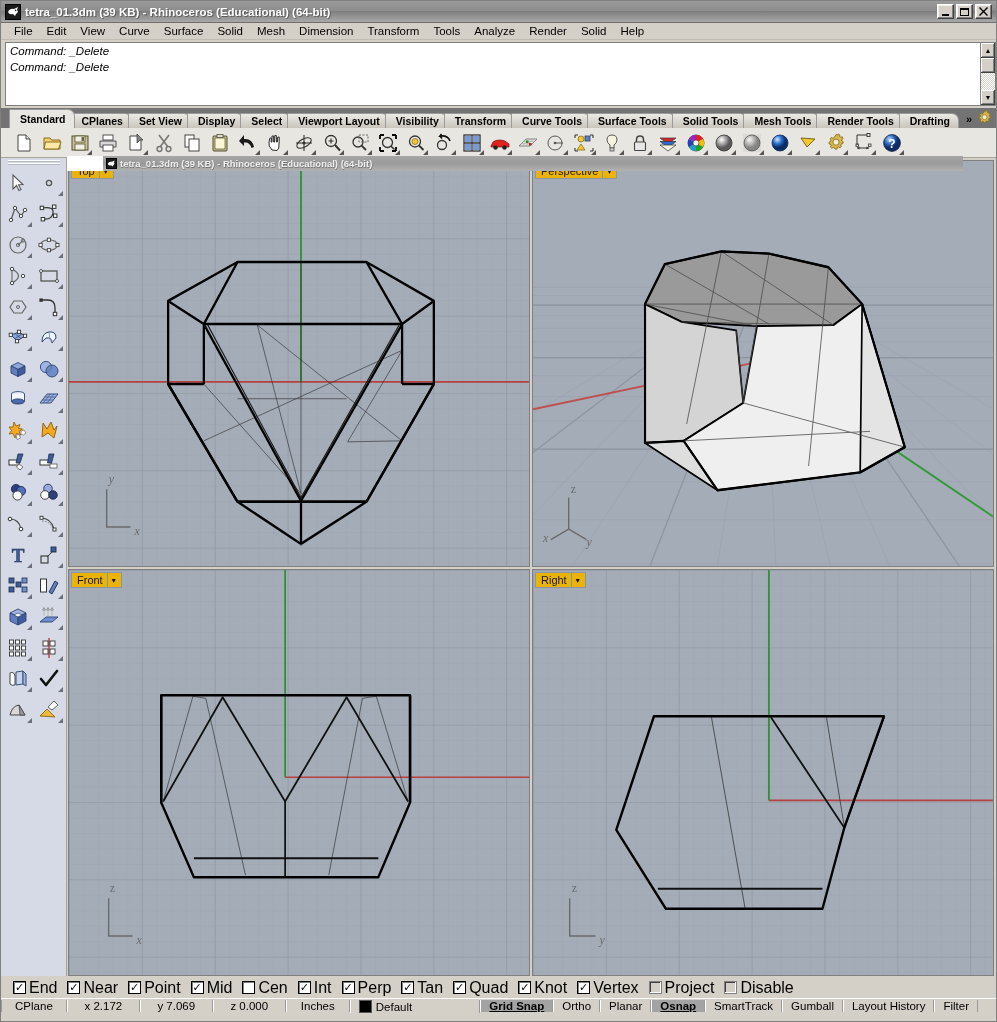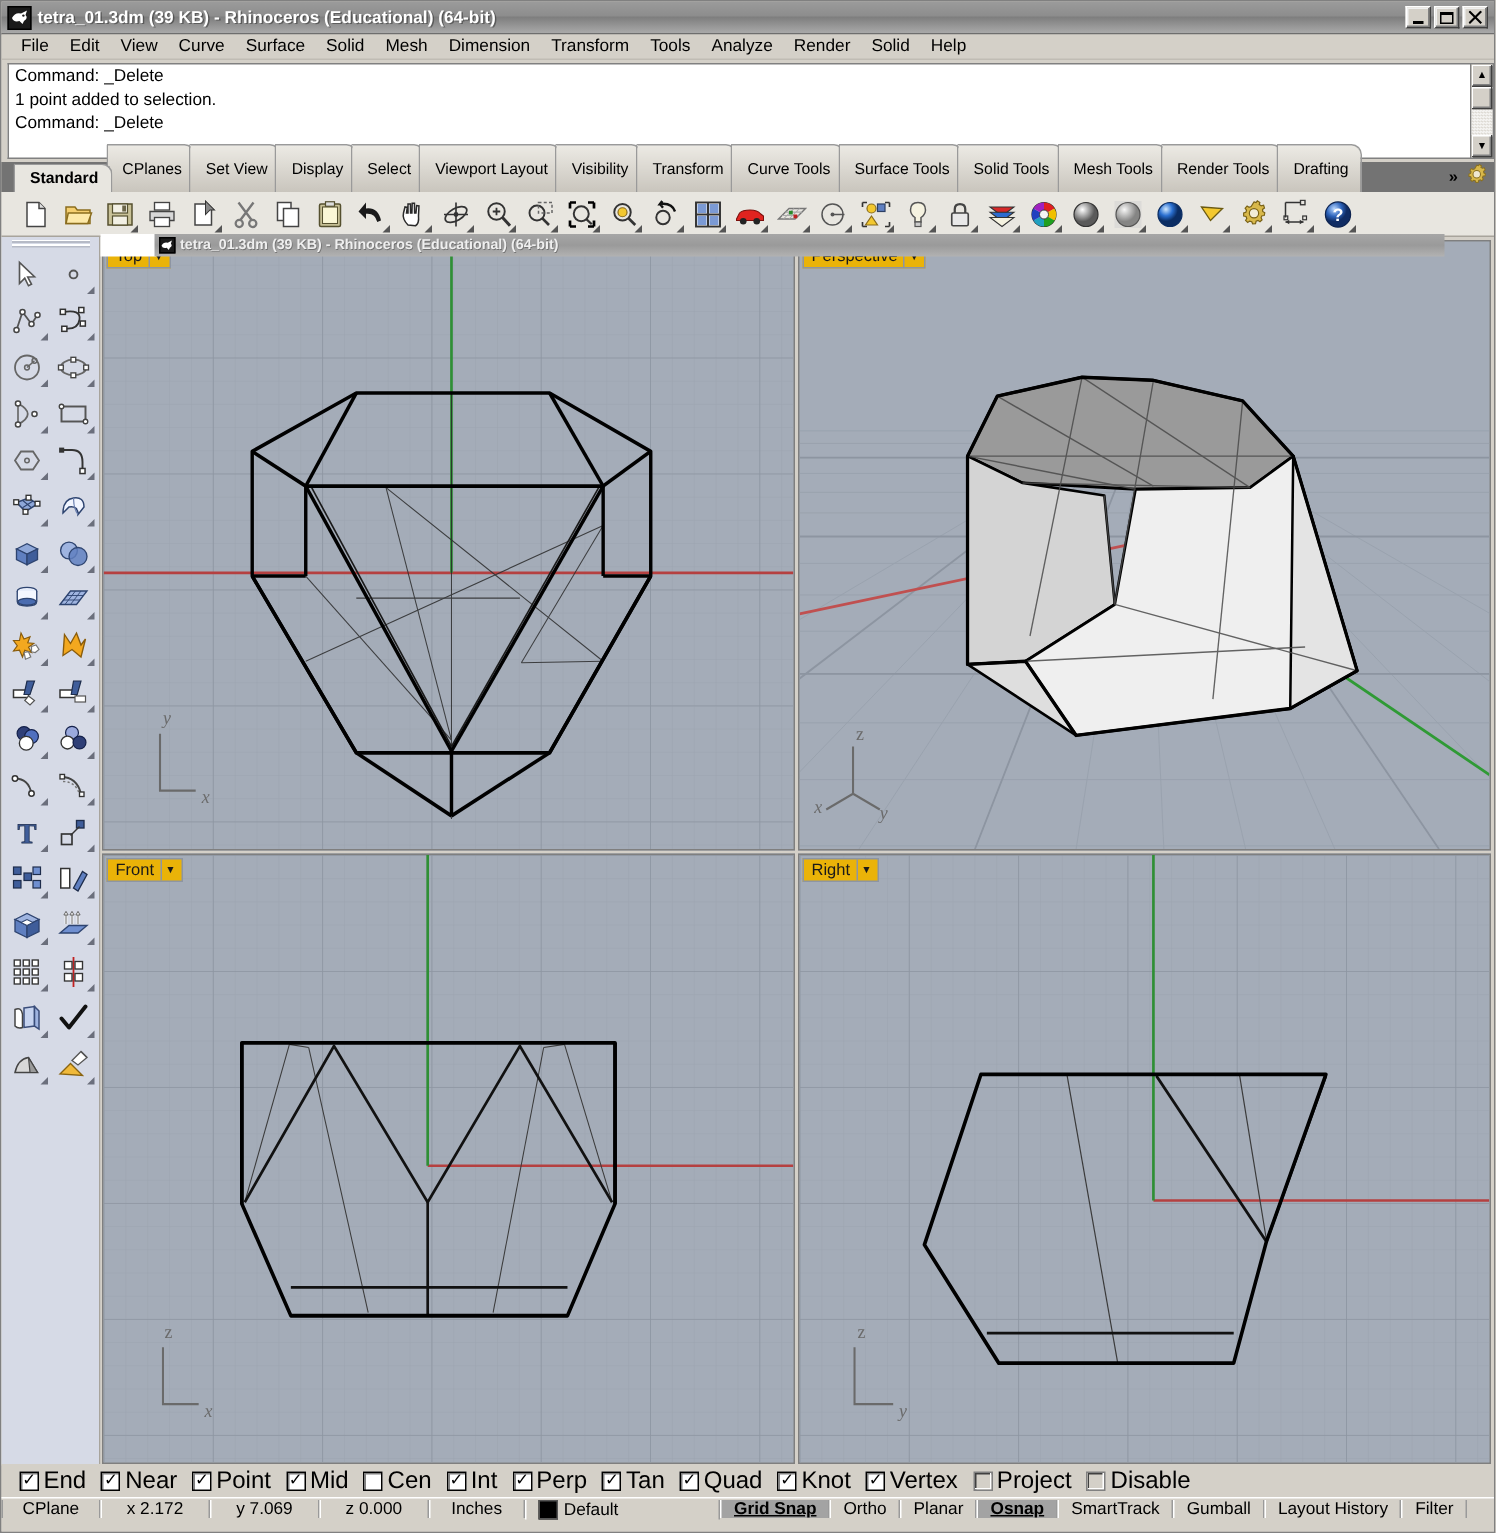--- a/index.html
+++ b/index.html
@@ -78,21 +78,21 @@
     border-right: none;
     height: 64px;
     position: relative;
     overflow: hidden;
   }
   .cmdhist {
     padding: 1px 4px;
     font-size: 11.5px; color: #000; line-height: 15.5px;
     height: 48px;
   }
-  .cmdhist div { white-space: nowrap; }
+  .cmdhist div { white-space: nowrap; font-style: italic; }
   .cmdprompt {
     border-top: 1px solid #9a9a9a;
     padding: 1px 4px;
     font-size: 11.5px; font-weight: bold; color: #000;
     background: #fff; height: 16px; line-height: 14px;
   }
   .cmdscroll {
     width: 16px; background: #d4d0c8;
     border: 1px solid #808080; border-left: 1px solid #808080;
     display: flex; flex-direction: column;
@@ -110,32 +110,33 @@
   }
 
   
   .tabstrip {
     height: 20px; background: #737373;
     display: flex; align-items: flex-end;
     padding-left: 8px; flex: none;
     position: relative;
   }
   .tabstrip .tab {
-    height: 32px;
+    height: 15px;
     padding: 0 8px 0 10px;
     font-size: 10.5px;
     display: flex; align-items: center;
     background: linear-gradient(to bottom,#eceae4,#c9c5bd);
     border: 1px solid #9a9a9a;
     border-bottom: none;
     border-radius: 1px 7px 0 0;
     margin-right: -4px;
     color: #000;
     white-space: nowrap;
     position: relative;
+    font-weight: bold;
   }
   .tabstrip .tab.active {
     background: #e8e6e0;
     font-weight: bold;
     z-index: 5;
     height: 19px;
   }
   .tabstrip .tabend {
     margin-left: auto; display: flex; align-items: center;
     gap: 3px; padding: 0 4px 1px 0;
@@ -323,21 +324,20 @@
     <div class="mi">Analyze</div>
     <div class="mi">Render</div>
     <div class="mi">Solid</div>
     <div class="mi">Help</div>
   </div>
 
   <div class="cmdarea">
     <div class="cmdinner">
       <div class="cmdhist">
         <div>Command: _Delete</div>
-        <div>1 point added to selection.</div>
         <div>Command: _Delete</div>
       </div>
     </div>
     <div class="cmdscroll">
       <div class="sbbtn">▲</div>
       <div class="sbthumb"></div>
       <div class="sbtrack"></div>
       <div class="sbbtn">▼</div>
     </div>
   </div>

